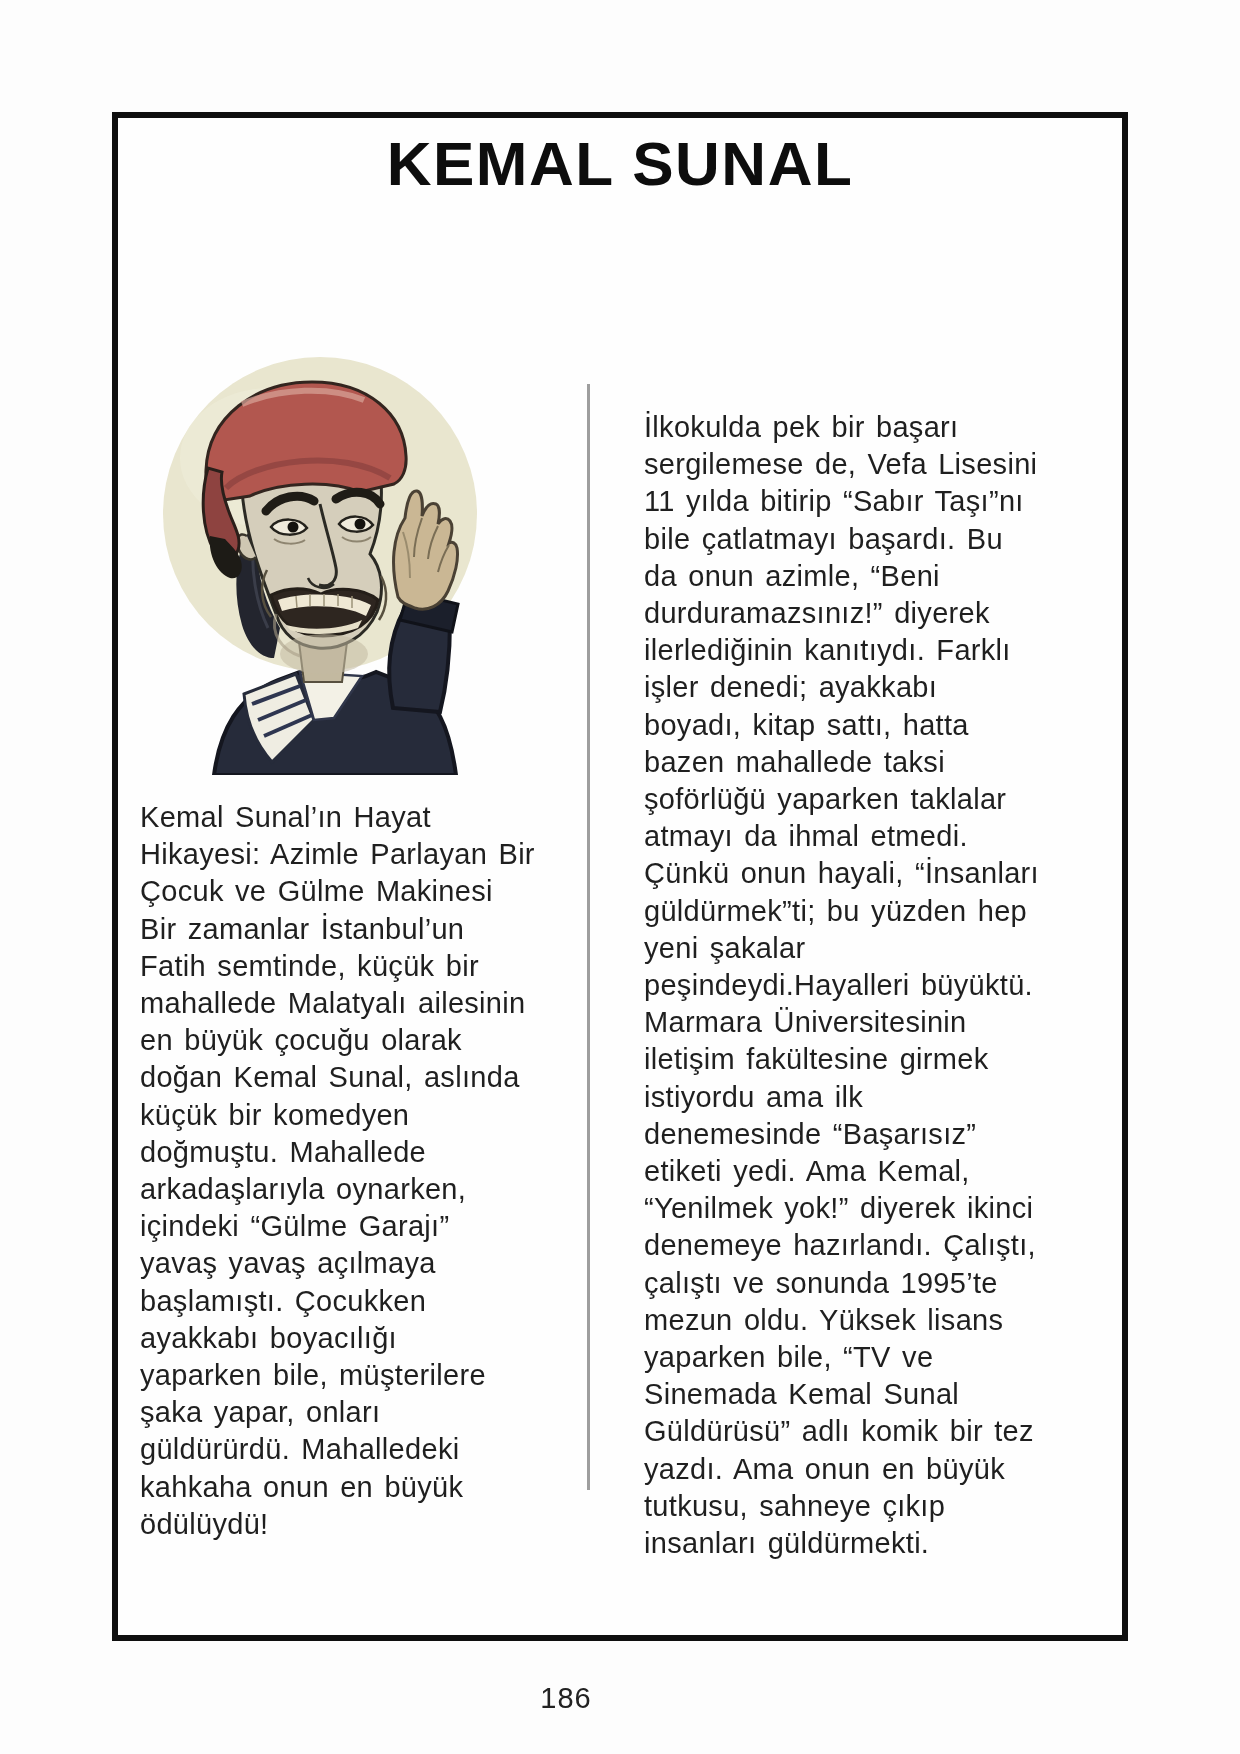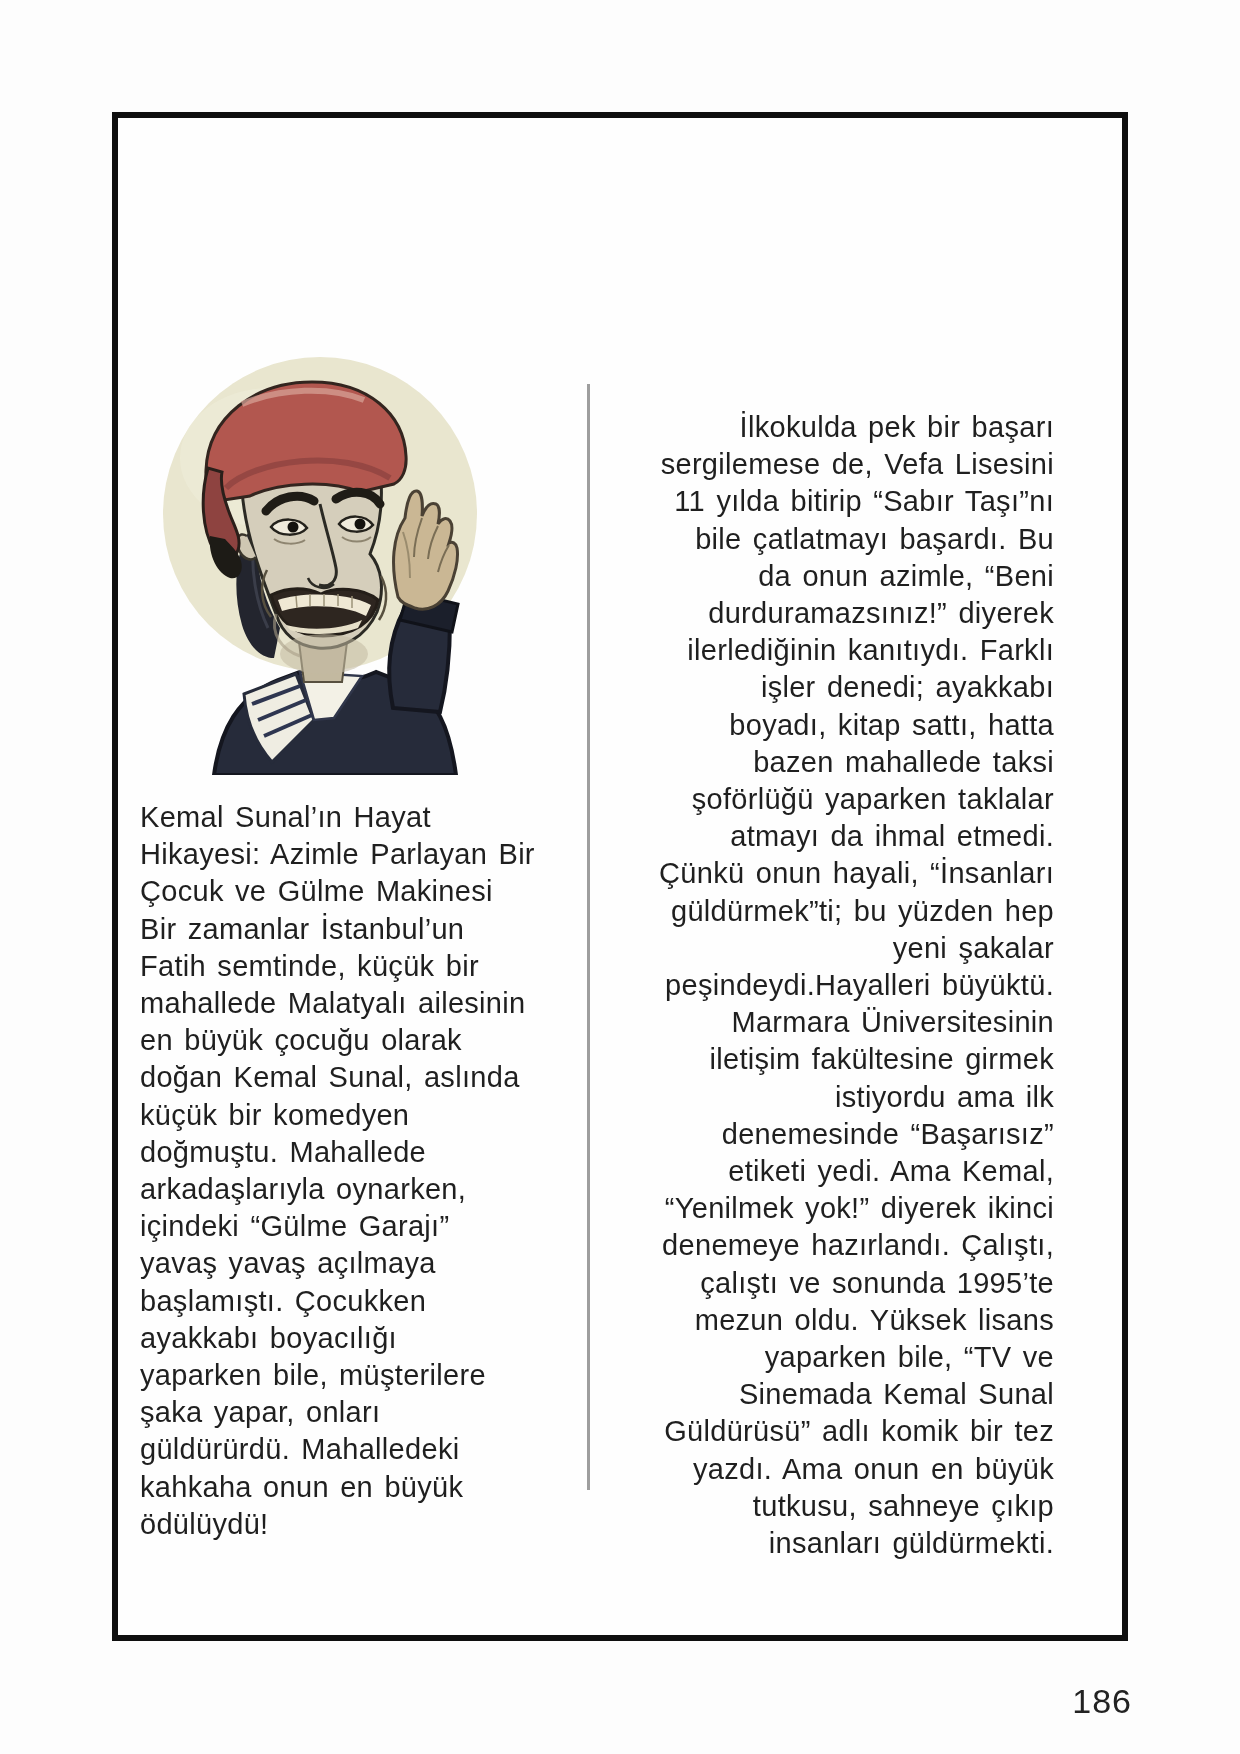--- a/index.html
+++ b/index.html
@@ -14,33 +14,34 @@
   .title{
     position:absolute;left:112px;top:122px;width:1016px;text-align:center;
     font-size:62px;line-height:84px;font-weight:700;letter-spacing:1.5px;color:#0d0d0d;
   }
   .portrait{position:absolute;left:150px;top:338px;width:340px;height:437px;}
   .bodytext{
     font-size:29px;line-height:37.2px;letter-spacing:.3px;word-spacing:3px;
     color:#1f1f1f;white-space:pre;
   }
   .col-left{position:absolute;left:140px;top:799px;width:440px;}
-  .col-right{position:absolute;left:614px;top:409px;width:440px;text-align:right;}
+  .col-right{position:absolute;left:644px;top:409px;width:440px;}
   .divider{position:absolute;left:587px;top:384px;width:3px;height:1106px;background:#9e9e9e;}
   .page-num{
-    position:absolute;left:0;top:1682px;width:1132px;text-align:right;
-    font-size:34px;letter-spacing:1px;color:#222;
+    position:absolute;left:0;top:1682px;width:1132px;text-align:center;
+    font-size:29px;letter-spacing:1px;color:#222;
   }
 </style>
 </head>
 <body>
 
 <div class="frame"></div>
 
 <div class="title">
+  <div>KEMAL SUNAL</div>
 </div>
 
 <div class="portrait">
   <svg width="340" height="437" viewBox="0 0 340 437" xmlns="http://www.w3.org/2000/svg">
 
     <circle cx="170" cy="176" r="157" fill="#e9e6cf"></circle>
     <ellipse cx="120" cy="120" rx="90" ry="70" fill="#efecd8" opacity="0.6"></ellipse>
 
     <path d="M98 195 C86 215 82 252 92 287 C98 307 110 320 124 320 L130 290 C114 262 104 228 108 198 Z" fill="#23252e"></path>
     <path d="M104 200 C100 230 106 265 118 290" stroke="#3a3d49" stroke-width="3" fill="none"></path>

